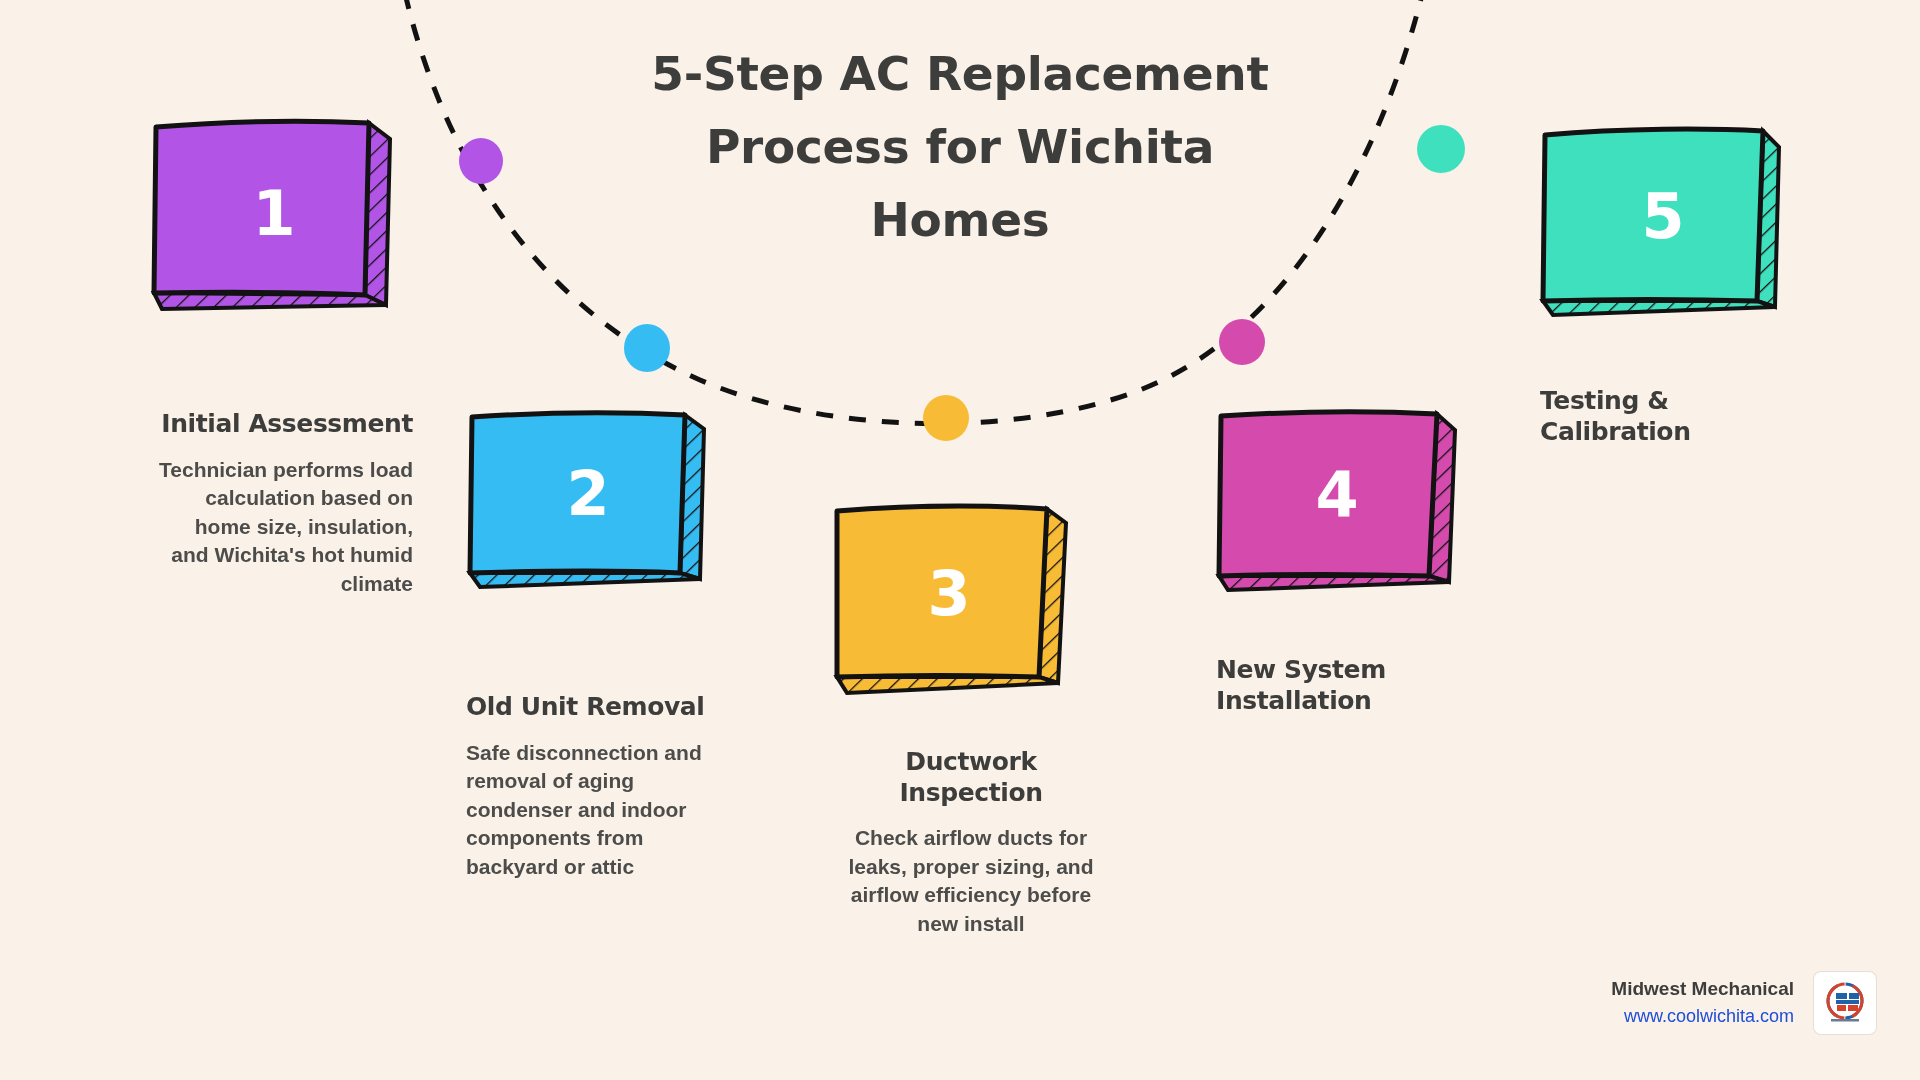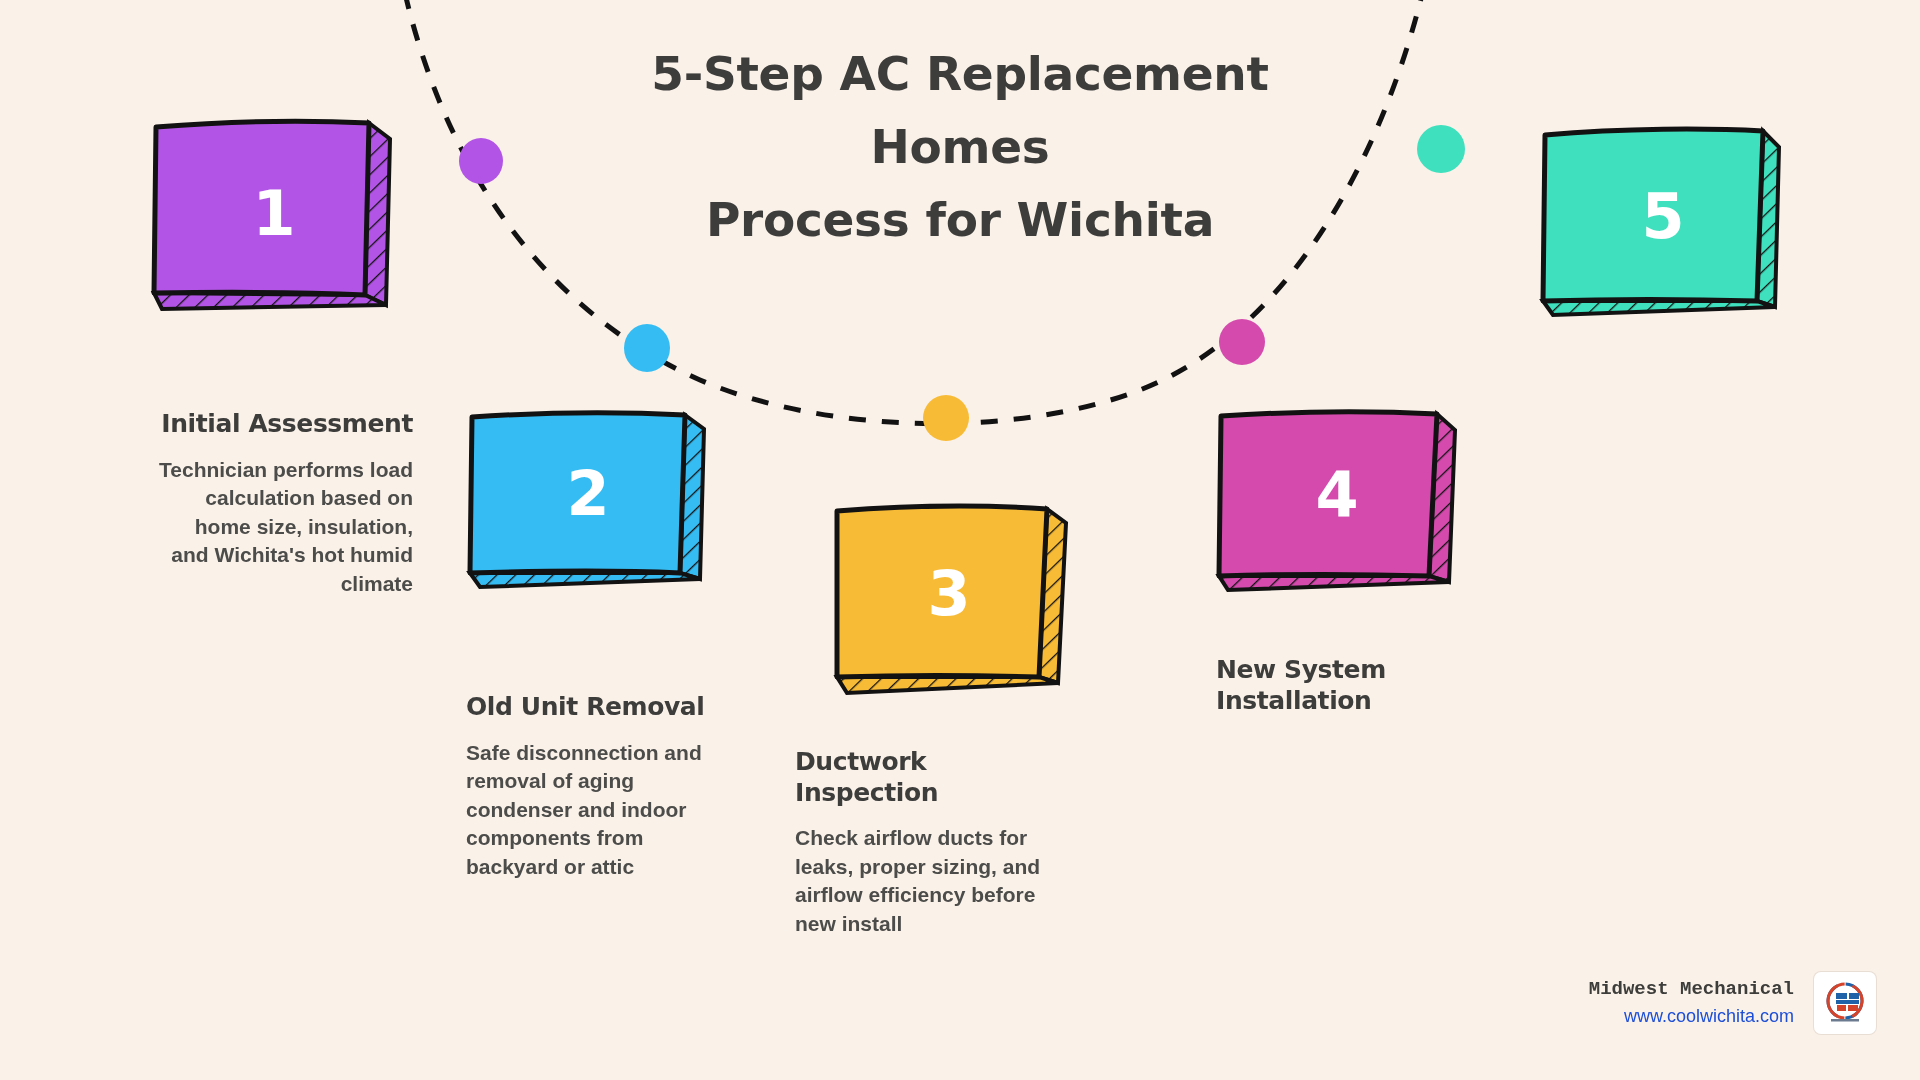--- a/index.html
+++ b/index.html
@@ -106,21 +106,21 @@
     right: 44px;
     bottom: 46px;
     display: flex;
     align-items: center;
     gap: 20px;
   }
   #brand-text {
     text-align: right;
   }
   #brand-name {
-    font-family: Liberation Mono, monospace;
+    font-family: Liberation Sans, sans-serif;
     font-size: 19px;
     font-weight: bold;
     color: #3d3d3b;
     line-height: 1.4;
   }
   #brand-url {
     font-family: "Liberation Sans", sans-serif;
     font-size: 18px;
     font-weight: normal;
     color: #1d4ed8;
@@ -142,22 +142,22 @@
 
 <div id="canvas">
 
   <svg id="curve-layer" viewBox="0 0 1920 1080" width="1920" height="1080">
     <path d="M 398 -40 C 430 130, 520 300, 700 380 C 820 432, 1010 440, 1140 390
              C 1290 332, 1390 150, 1430 -40" fill="none" stroke="#121212" stroke-width="5" stroke-dasharray="17 16" stroke-linecap="butt"></path>
   </svg>
 
   <div id="title">
     <div>5-Step AC Replacement</div>
+    <div>Process for Wichita</div>
     <div>Homes</div>
-    <div>Process for Wichita</div>
   </div>
 
   <div class="step-card" style="left:150px; top:115px;">
     <svg width="250" height="205" viewBox="0 0 250 205">
       <defs>
         <pattern id="hatch1" width="13" height="13" patternTransform="rotate(46)" patternUnits="userSpaceOnUse">
           <rect width="13" height="13" fill="#b255e6"></rect>
           <line x1="0" y1="0" x2="0" y2="13" stroke="#121212" stroke-width="2.6"></line>
         </pattern>
       </defs>
@@ -201,21 +201,21 @@
           <rect width="13" height="13" fill="#f8bb35"></rect>
           <line x1="0" y1="0" x2="0" y2="13" stroke="#121212" stroke-width="2.6"></line>
         </pattern>
       </defs>
       <path d="M 222 12 L 241 26 L 233 186 L 214 180 Z" fill="url(#hatch3)" stroke="#121212" stroke-width="4"></path>
       <path d="M 12 180 L 214 180 L 233 186 L 22 196 Z" fill="url(#hatch3)" stroke="#121212" stroke-width="4"></path>
       <path d="M 12 14 C 88 8, 166 8, 222 12 L 214 180 C 148 178, 74 178, 12 180 Z" fill="#f8bb35" stroke="#121212" stroke-width="5" stroke-linejoin="round"></path>
     </svg>
     <div class="step-num" style="height:192px;">3</div>
   </div>
-  <div class="step-text" style="left:795px; top:747px;">
+  <div class="step-text" style="left:842px; top:747px;text-align:center;">
     <p class="step-heading">Ductwork Inspection</p>
     <p class="step-desc">Check airflow ducts for leaks, proper sizing, and airflow efficiency before new install</p>
   </div>
 
   <div class="step-card" style="left:1213px; top:406px;">
     <svg width="250" height="205" viewBox="0 0 250 205">
       <defs>
         <pattern id="hatch4" width="13" height="13" patternTransform="rotate(46)" patternUnits="userSpaceOnUse">
           <rect width="13" height="13" fill="#d44aad"></rect>
           <line x1="0" y1="0" x2="0" y2="13" stroke="#121212" stroke-width="2.6"></line>
@@ -239,20 +239,21 @@
           <line x1="0" y1="0" x2="0" y2="13" stroke="#121212" stroke-width="2.6"></line>
         </pattern>
       </defs>
       <path d="M 224 6 L 240 22 L 236 182 L 218 176 Z" fill="url(#hatch5)" stroke="#121212" stroke-width="4"></path>
       <path d="M 4 176 L 218 176 L 236 182 L 14 190 Z" fill="url(#hatch5)" stroke="#121212" stroke-width="4"></path>
       <path d="M 6 10 C 86 3, 168 3, 224 6 L 218 176 C 150 174, 70 174, 4 176 Z" fill="#3ee0bd" stroke="#121212" stroke-width="5" stroke-linejoin="round"></path>
     </svg>
     <div class="step-num" style="height:182px;">5</div>
   </div>
   <div class="step-text" style="left:1540px; top:386px;">
+    <p class="step-heading">Testing &amp; Calibration</p>
   </div>
 
   <div class="curve-dot" style="left:459px; top:138px; width:44px; height:46px; background:#b255e6;"></div>
   <div class="curve-dot" style="left:624px; top:324px; width:46px; height:48px; background:#35bdf3;"></div>
   <div class="curve-dot" style="left:923px; top:395px; width:46px; height:46px; background:#f8bb35;"></div>
   <div class="curve-dot" style="left:1219px; top:319px; width:46px; height:46px; background:#d44aad;"></div>
   <div class="curve-dot" style="left:1417px; top:125px; width:48px; height:48px; background:#3ee0bd;"></div>
 
   <div id="brand">
     <div id="brand-text">

